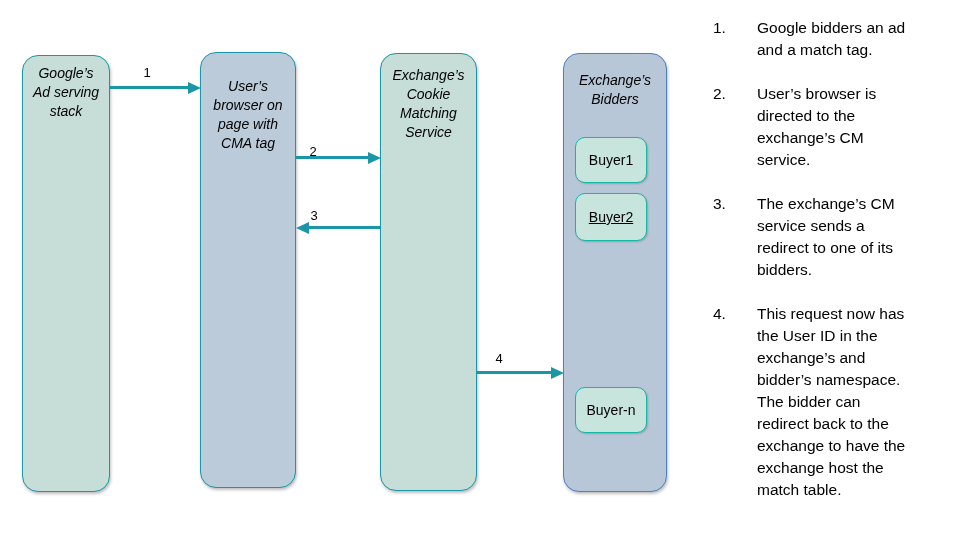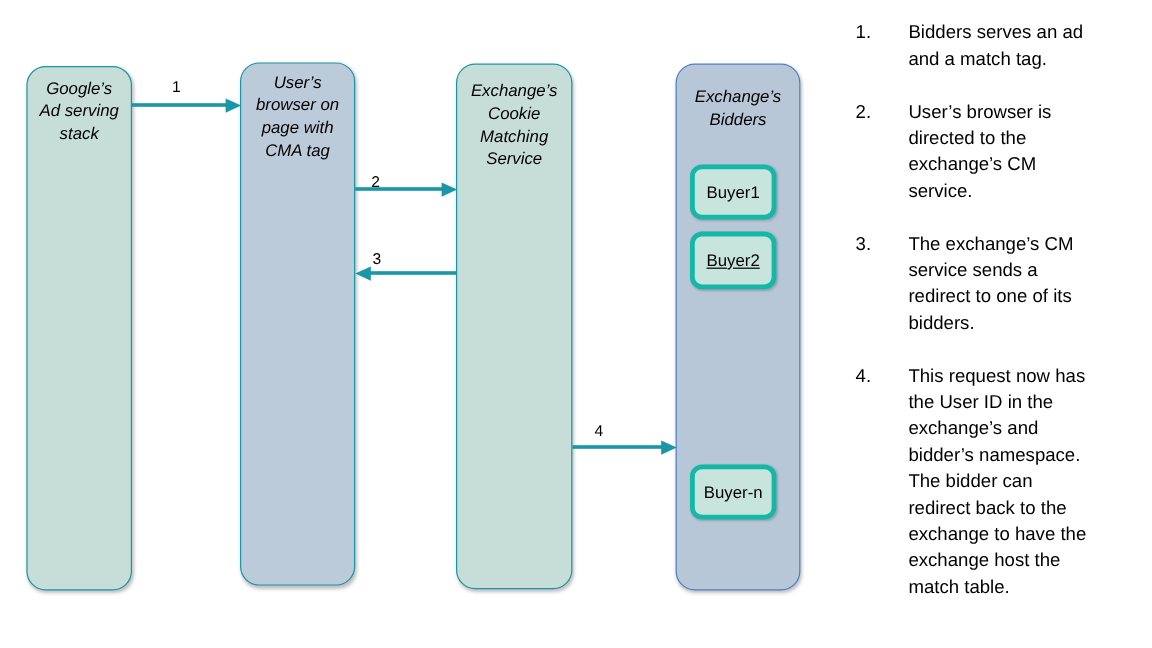--- a/index.html
+++ b/index.html
@@ -33,32 +33,32 @@
     font-style: italic;
   }
   .node-title {
     font-size: 14px;
     line-height: 19px;
     white-space: pre-line;
   }
   .node-google   { left: 22px;  top: 55px; width: 88px;  height: 437px; background: var(--green-fill); }
   .node-google .node-title  { padding-top: 8px; }
   .node-browser  { left: 200px; top: 52px; width: 96px;  height: 436px; background: var(--blue-fill); }
-  .node-browser .node-title { padding-top: 6px; }
+  .node-browser .node-title { padding-top: 24px; }
   .node-cm       { left: 380px; top: 53px; width: 97px;  height: 438px; background: var(--green-fill); }
   .node-cm .node-title      { padding-top: 12px; }
   .node-bidders  { left: 563px; top: 53px; width: 104px; height: 439px; background: var(--bidders-fill); border-color: var(--blue-border); }
   .node-bidders .node-title { padding-top: 17px; }
 
   
   .buyer {
     position: absolute;
     width: 72px;
     height: 46px;
-    border: 4px solid #14b8a6;
+    border: 1px solid #14b8a6;
     border-radius: 10px;
     background: var(--buyer-fill);
     box-shadow: 1px 1px 2px rgba(0,0,0,0.2);
     display: flex;
     align-items: center;
     justify-content: center;
     font-size: 14px;
   }
   .buyer-1 { left: 575px; top: 137px; }
   .buyer-2 { left: 575px; top: 193px; height: 48px; text-decoration: underline; }
@@ -168,21 +168,21 @@
   <div class="arrow-head head-left a3-head"></div>
   <div class="arrow-label lbl-3">3</div>
 
   <div class="arrow-line a4-line"></div>
   <div class="arrow-head head-right a4-head"></div>
   <div class="arrow-label lbl-4">4</div>
 
   <div class="steps">
     <div class="step">
       <div class="step-num">1.</div>
-      <div class="step-text">Bidders serves an ad
+      <div class="step-text">Google bidders an ad
 and a match tag.</div>
     </div>
     <div class="step">
       <div class="step-num">2.</div>
       <div class="step-text">User’s browser is
 directed to the
 exchange’s CM
 service.</div>
     </div>
     <div class="step">

